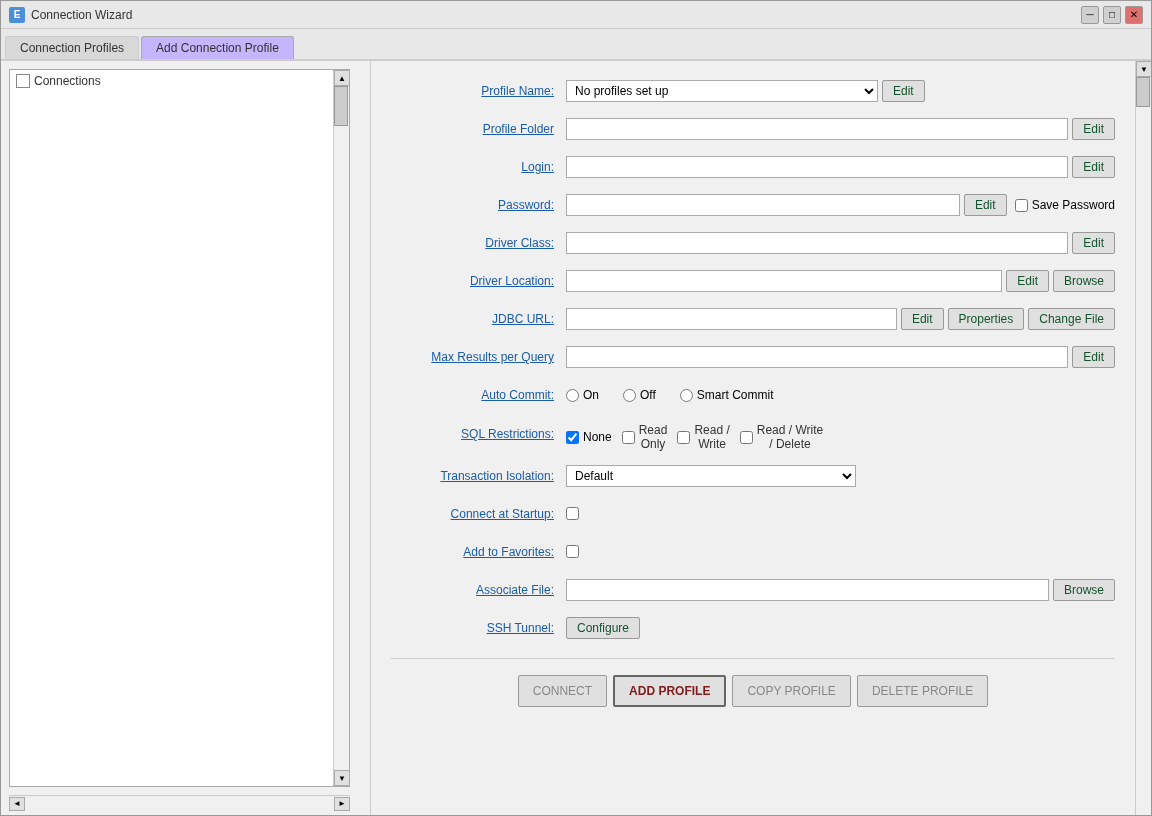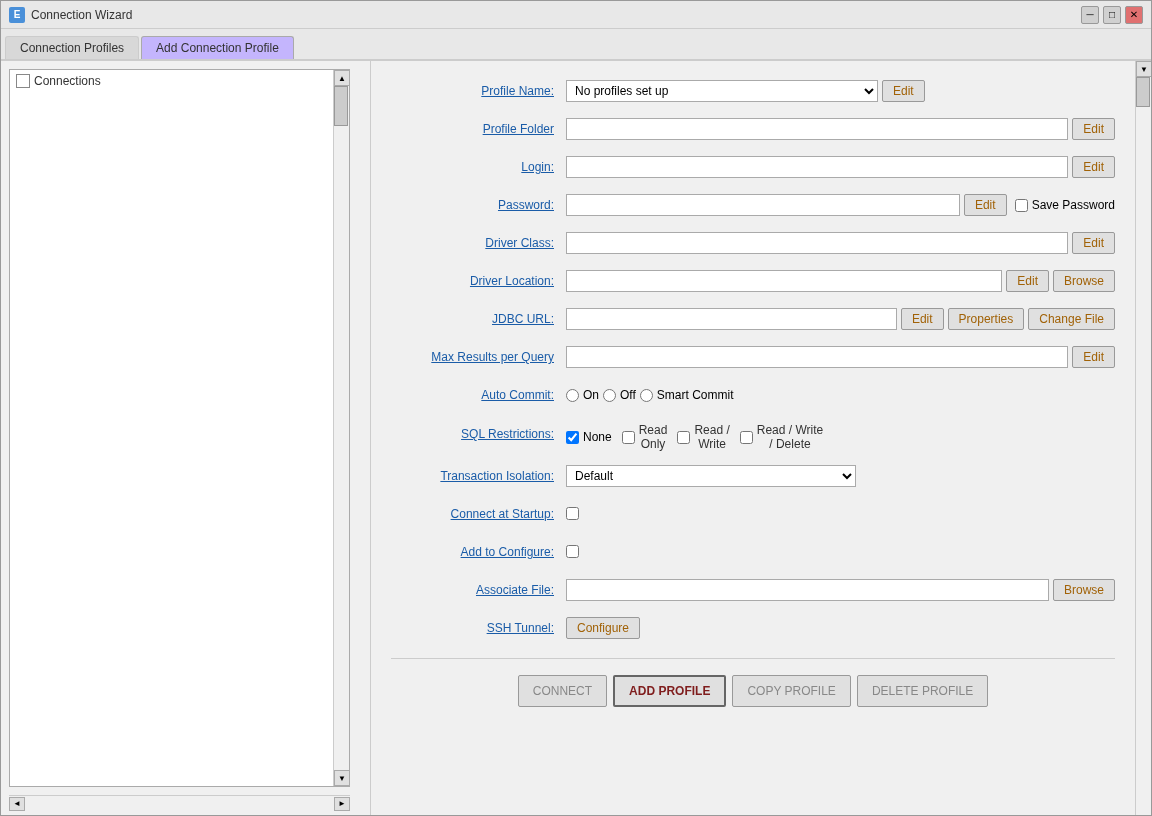--- a/index.html
+++ b/index.html
@@ -188,28 +188,28 @@
       cursor: pointer;
     }
     .btn {
       height: 22px;
       padding: 0 10px;
       background: #e0e0e0;
       border: 1px solid #999;
       border-radius: 2px;
       cursor: pointer;
       font-size: 12px;
-      color: #a16207;
+      color: #14532d;
       white-space: nowrap;
       flex-shrink: 0;
     }
     .radio-group {
       display: flex;
       align-items: center;
-      gap: 4px;
+      gap: 24px;
     }
     .radio-item {
       display: flex;
       align-items: center;
       gap: 4px;
     }
     .radio-item input[type="radio"] { margin: 0; }
     .checkbox-group {
       display: flex;
       align-items: center;
@@ -436,21 +436,21 @@
       </div>
 
       <div class="form-row">
         <label class="form-label">Connect at Startup:</label>
         <div class="form-control">
           <input type="checkbox" style="">
         </div>
       </div>
 
       <div class="form-row">
-        <label class="form-label">Add to Configure:</label>
+        <label class="form-label">Add to Favorites:</label>
         <div class="form-control">
           <input type="checkbox" style="">
         </div>
       </div>
 
       <div class="form-row">
         <label class="form-label">Associate File:</label>
         <div class="form-control">
           <input type="text" class="text-input wide" value="" style="">
           <button class="btn">Browse</button>

